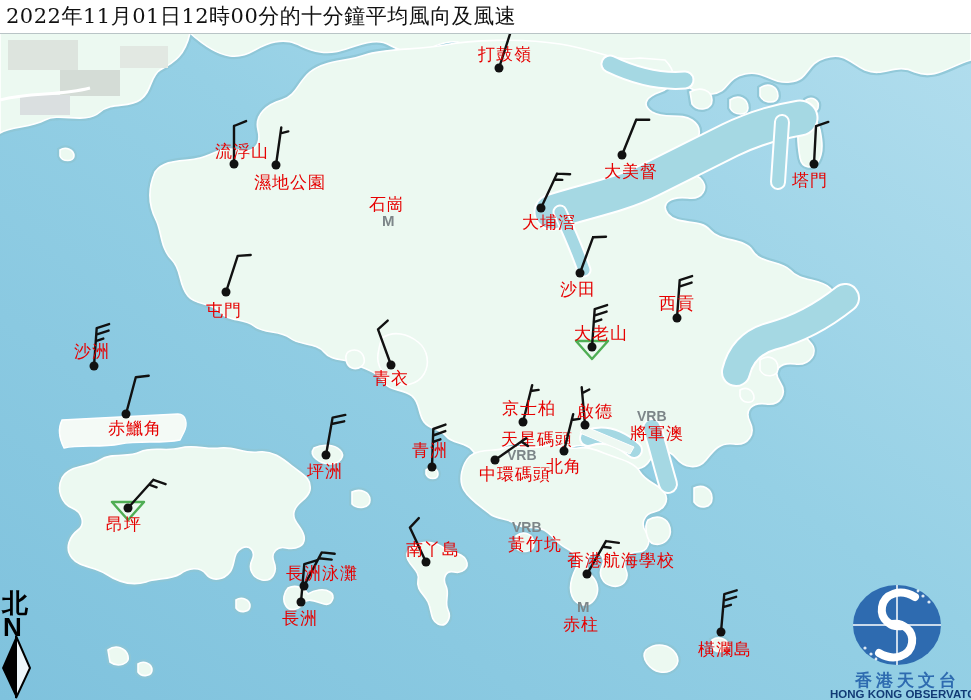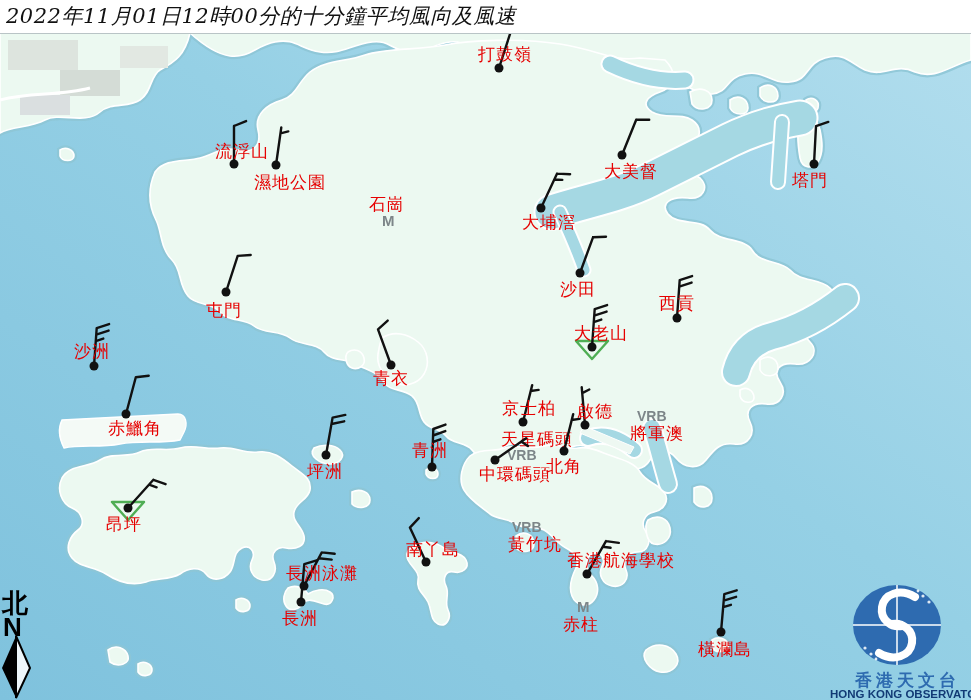--- a/index.html
+++ b/index.html
@@ -1,21 +1,21 @@
 <!DOCTYPE html>
 <html><head>
 <meta charset="utf-8">
 <style>
   html,body{margin:0;padding:0;background:#777;}
   #stage{position:relative;width:971px;height:700px;overflow:hidden;background:#8ccbe2;
          font-family:"DejaVu Serif", serif;}
   #titlebar{position:absolute;left:0;top:0;width:971px;height:33px;background:#ffffff;
             border-bottom:1px solid #b9c4c6;z-index:5;}
   #titlebar .t{font-size:21px;color:#111;letter-spacing:0.5px;line-height:33px;padding-left:6px;
-               white-space:nowrap;font-family:"DejaVu Serif","Liberation Serif",serif;font-style:italic;}
+               white-space:nowrap;font-family:"DejaVu Serif","Liberation Serif",serif;}
   svg{position:absolute;left:0;top:0;}
   .red-label{fill:#e60000;font-size:17px;letter-spacing:1px;font-family:"DejaVu Serif",serif;}
   .status-txt{fill:#7d8689;font-weight:bold;font-family:"Liberation Sans",sans-serif;}
   .barb{stroke:#111;stroke-width:2.4;fill:none;stroke-linecap:round;}
   .dot{fill:#111;}
   .tri{stroke:#4fae54;stroke-width:2.4;fill:none;stroke-linejoin:round;}
   .logo-cn{fill:#2e6bb0;font-weight:bold;font-size:17px;letter-spacing:4px;font-family:"DejaVu Serif",serif;}
   .logo-en{fill:#123a75;font-weight:bold;font-size:11.5px;font-family:"Liberation Sans",sans-serif;}
   .compass-cn{fill:#000;font-size:26px;font-weight:bold;font-family:"DejaVu Serif",serif;}
   .compass-n{fill:#000;font-size:26px;font-weight:bold;font-family:"Liberation Sans",sans-serif;}

